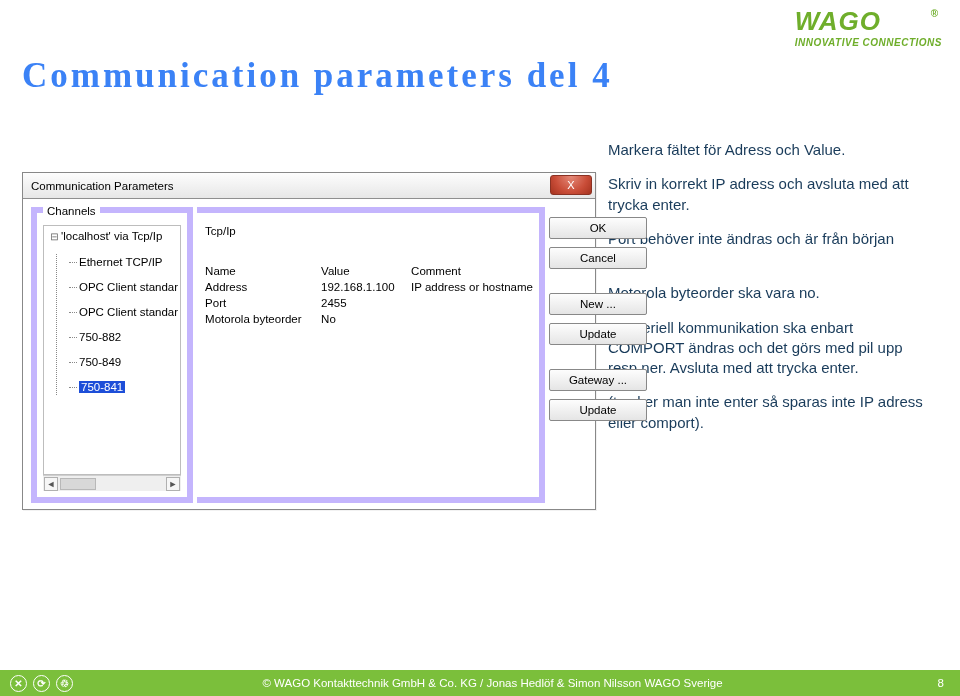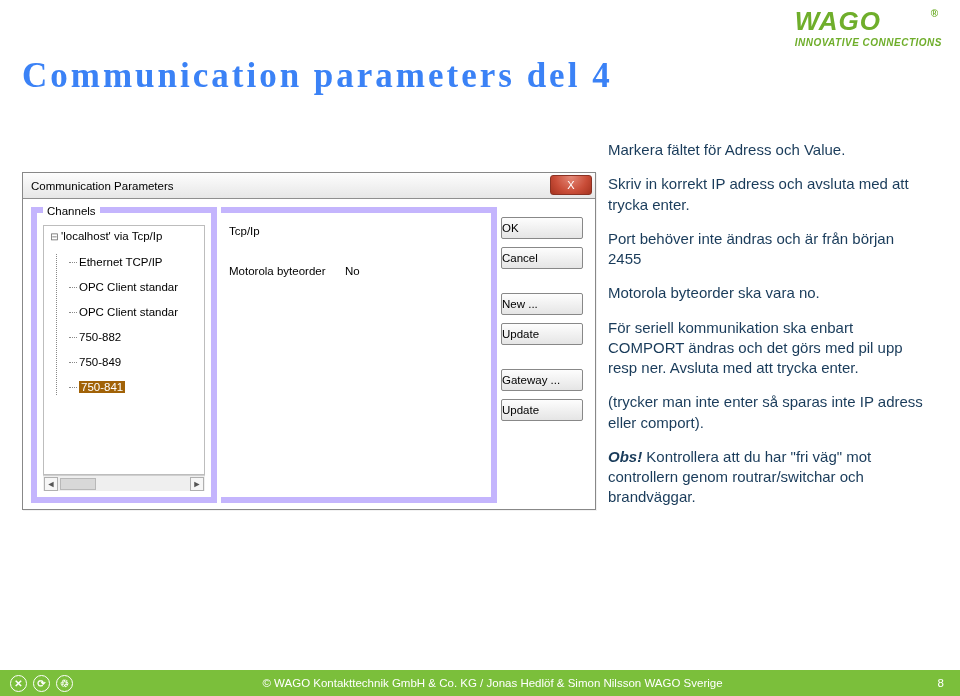--- a/index.html
+++ b/index.html
@@ -24,35 +24,35 @@
   .channels-box { width: 186px; height: 100%; display:flex; flex-direction:column; }
   .tree-area { flex: 1 1 auto; background:#fff; border:1px solid #bdbdbd; padding: 2px 0 0 0; overflow:hidden; margin-top: 2px; }
   .tree { font-size: 11.5px; line-height: 16px; }
   .tree-root { padding-left: 4px; }
   .tree-root > .ti { }
   .ti { white-space: nowrap; padding: 0 2px; }
   .branch-ico { display:inline-block; width: 9px; text-align:center; color:#666; font-size:10px; margin-right: 2px;}
   .child-list { padding-left: 12px; border-left: 1px dotted #888; margin-left: 8px; }
   .child-list .ti { position: relative; padding-left: 10px; margin-top: 9px;}
   .child-list .ti::before { content:""; position:absolute; left:0; top:8px; width:8px; border-top:1px dotted #888;}
-  .ti.selected span.lbl { background: #a16207; color: #fff; padding: 0 2px; }
+  .ti.selected span.lbl { background: #1d4ed8; color: #fff; padding: 0 2px; }
   .hscroll { height: 16px; background: #efefef; border-top:1px solid #cfcfcf; display:flex; align-items:center; justify-content:space-between; padding: 0 1px;}
   .hscroll .arrow { width:14px; height:14px; border:1px solid #b0b0b0; background:#f6f6f6; display:flex; align-items:center; justify-content:center; font-size:9px; color:#555;}
   .hscroll .thumb { flex:0 0 36px; height: 12px; background:#d8d8d8; border:1px solid #b8b8b8; margin-left:2px;}
   .hscroll .track { flex:1 1 auto; }
   .params-box { flex: 1 1 auto; height: 100%; display:flex; flex-direction:column;}
   .params-grid { padding-top: 2px;}
   .row { display:flex; height: 16px; }
   .row .c1 { width: 116px; padding-left: 2px; overflow:hidden; white-space:nowrap;}
   .row .c2 { width: 90px; padding-left: 2px; overflow:hidden; white-space:nowrap;}
   .row .c3 { flex: 1; padding-left: 2px; overflow:hidden; white-space:nowrap;}
   .row.header { font-weight: normal;}
   .sep-strip { height: 24px; }
   .btn-col { width: 86px; display:flex; flex-direction:column; gap: 8px; padding-top: 10px;}
-  .winbtn { height: 22px; width: 82px; border: 1px solid #888; background: linear-gradient(#fdfdfd,#e5e5e5); border-radius: 2px; display:flex; align-items:center; justify-content:flex-start; font-size: 11.5px; color:#000;}
+  .winbtn { height: 22px; width: 98px; border: 1px solid #888; background: linear-gradient(#fdfdfd,#e5e5e5); border-radius: 2px; display:flex; align-items:center; justify-content:center; font-size: 11.5px; color:#000;}
   .btn-gap { height: 8px; }
   
   .footer { position: absolute; bottom: 0; left: 0; width: 960px; height: 26px; background: #7bbf3b; color: #fff; display:flex; align-items:center; font-size: 11.5px; font-family: Arial, sans-serif; }
   .footer .icons { display:flex; gap: 6px; padding-left: 10px; align-items:center;}
   .footer .circ { width: 17px; height: 17px; border: 1.5px solid #fff; border-radius: 50%; display:flex; align-items:center; justify-content:center; font-size:10px; color:#fff; font-weight:bold;}
   .footer .credit { flex:1; text-align:center; }
   .footer .credit .split { color:#fff; }
   .footer .pagen { width: 48px; text-align:right; padding-right: 16px;}
 </style>
 </head>
@@ -67,21 +67,20 @@
 
 <h1 class="title">Communication parameters del 4</h1>
 
 <div class="body-text">
   <p>Markera fältet för Adress och Value.</p>
   <p>Skriv in korrekt IP adress och avsluta med att trycka enter.</p>
   <p>Port behöver inte ändras och är från början 2455</p>
   <p>Motorola byteorder ska vara no.</p>
   <p>För seriell kommunikation ska enbart COMPORT ändras och det görs med pil upp resp ner. Avsluta med att trycka enter.</p>
   <p>(trycker man inte enter så sparas inte IP adress eller comport).</p>
-  <p class="obs"><span class="obs-label">Obs!</span><span> Kontrollera att du har "fri väg" mot controllern genom routrar/switchar och brandväggar.</span></p>
 </div>
 
 <div class="dialog">
   <div class="dlg-title">
     <span>Communication Parameters</span>
     <div class="dlg-close">
       <span>X</span>
     </div>
   </div>
   <div class="dlg-body">
@@ -110,20 +109,35 @@
         <div class="arrow">►</div>
       </div>
     </div>
 
     <div class="fieldset params-box" style="border-left:none;">
       <div class="params-grid">
         <div class="row">
           <div class="c1">Tcp/Ip</div>
         </div>
         <div class="sep-strip"></div>
+        <div class="row header">
+          <div class="c1">Name</div>
+          <div class="c2">Value</div>
+          <div class="c3">Comment</div>
+        </div>
+        <div class="row">
+          <div class="c1">Address</div>
+          <div class="c2">192.168.1.100</div>
+          <div class="c3">IP address or hostname</div>
+        </div>
+        <div class="row">
+          <div class="c1">Port</div>
+          <div class="c2">2455</div>
+          <div class="c3"></div>
+        </div>
         <div class="row">
           <div class="c1">Motorola byteorder</div>
           <div class="c2">No</div>
           <div class="c3"></div>
         </div>
       </div>
     </div>
 
     <div class="btn-col">
       <div class="winbtn">

